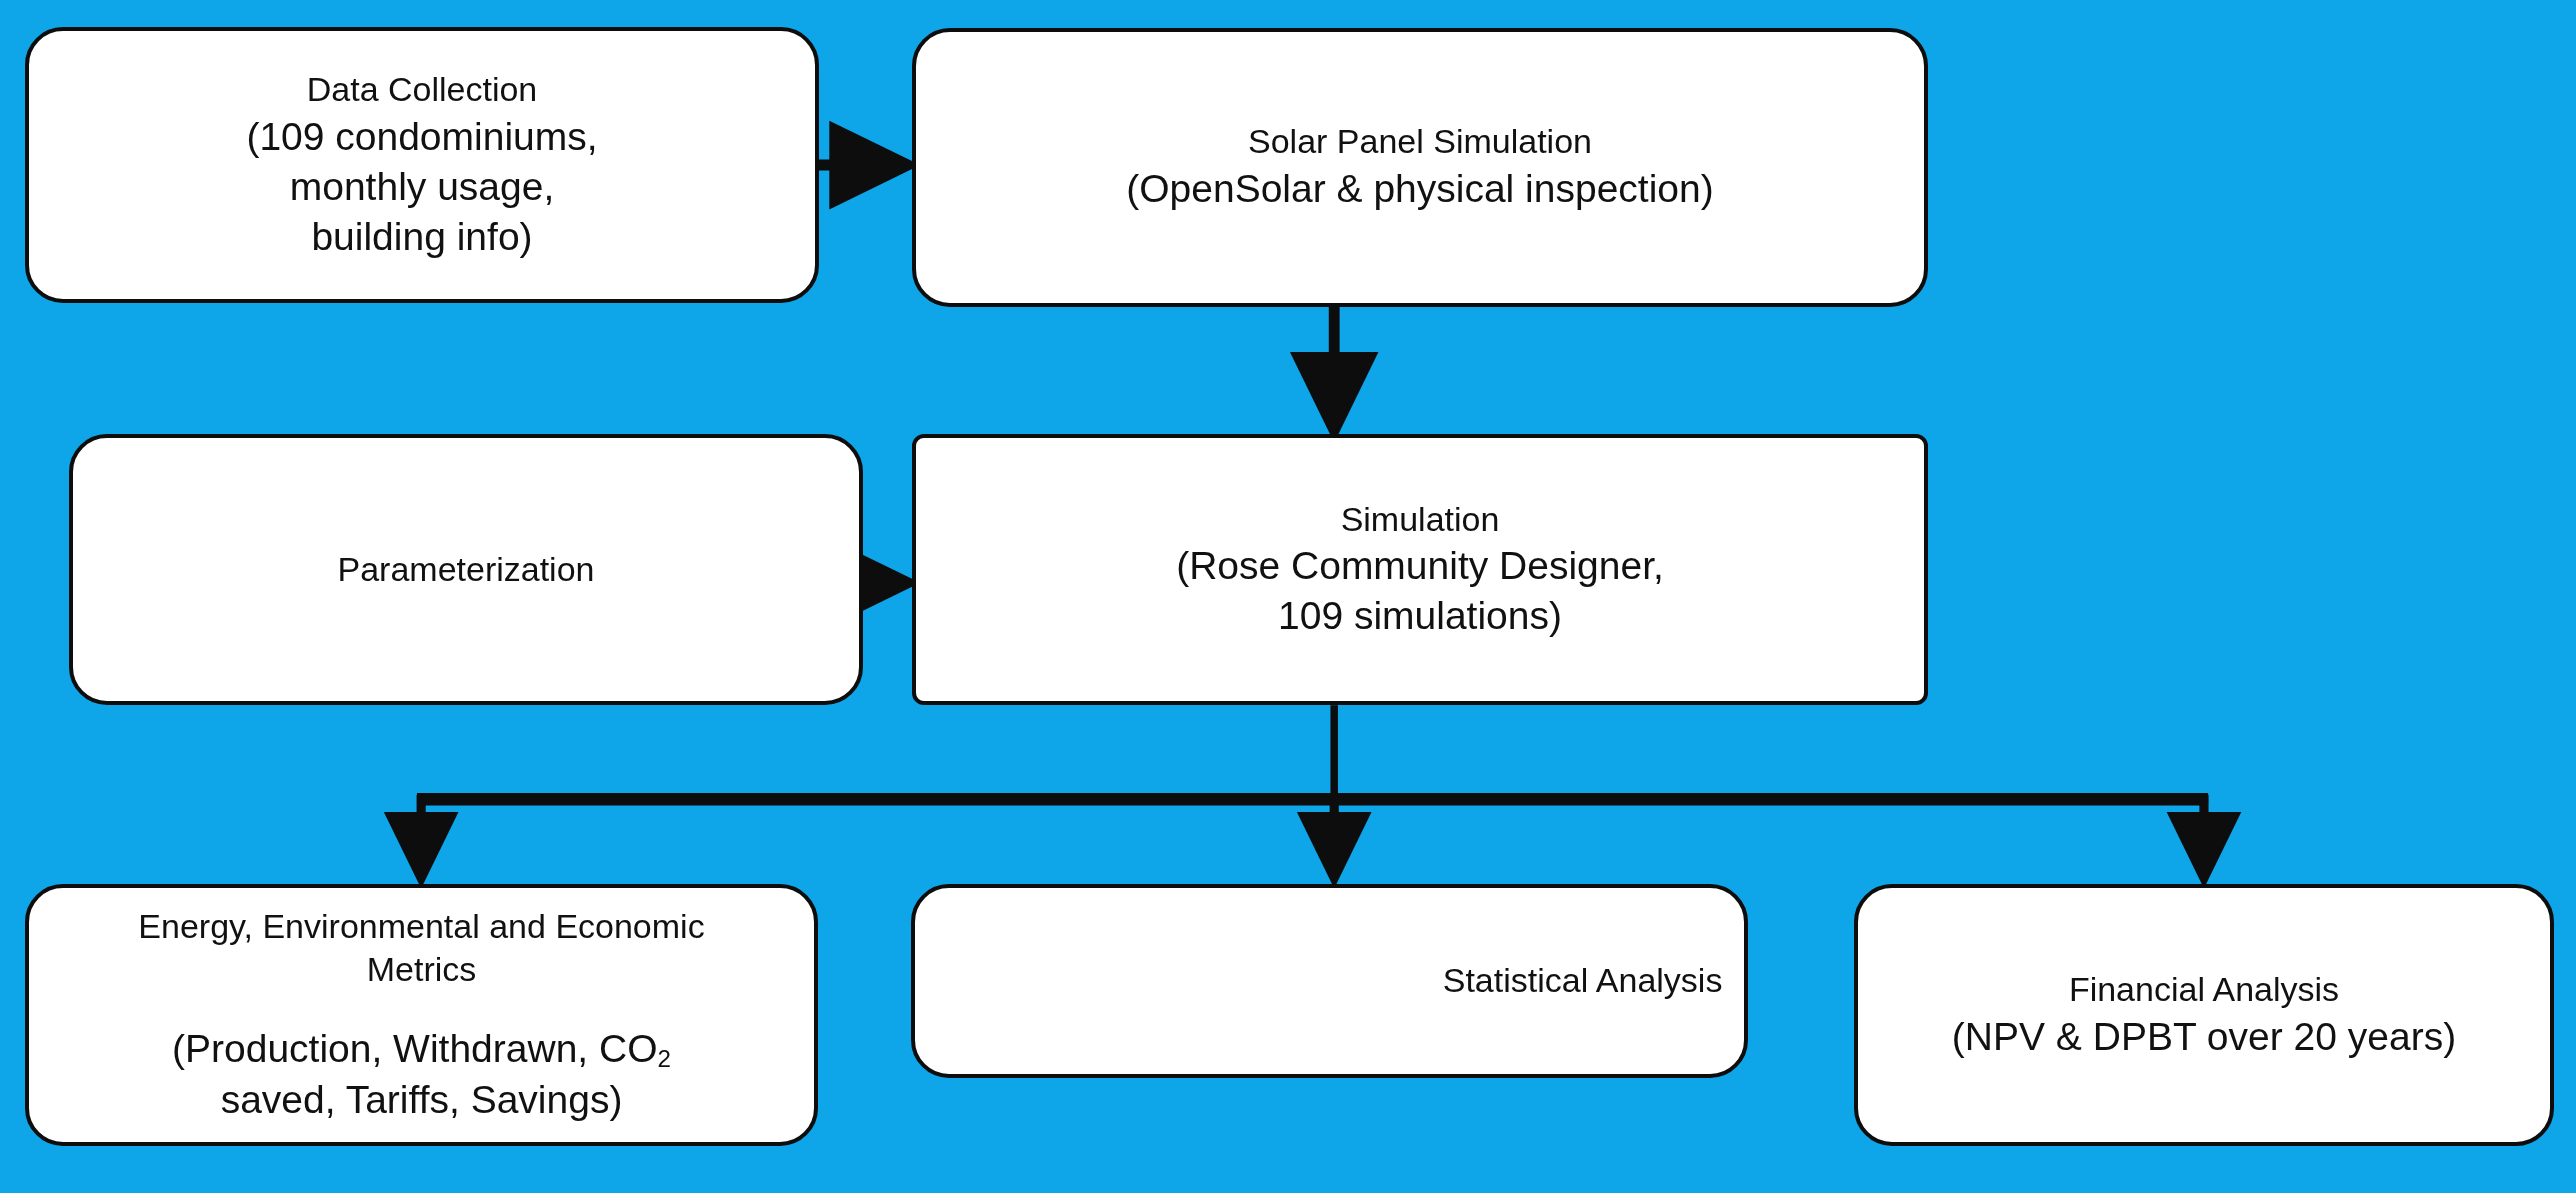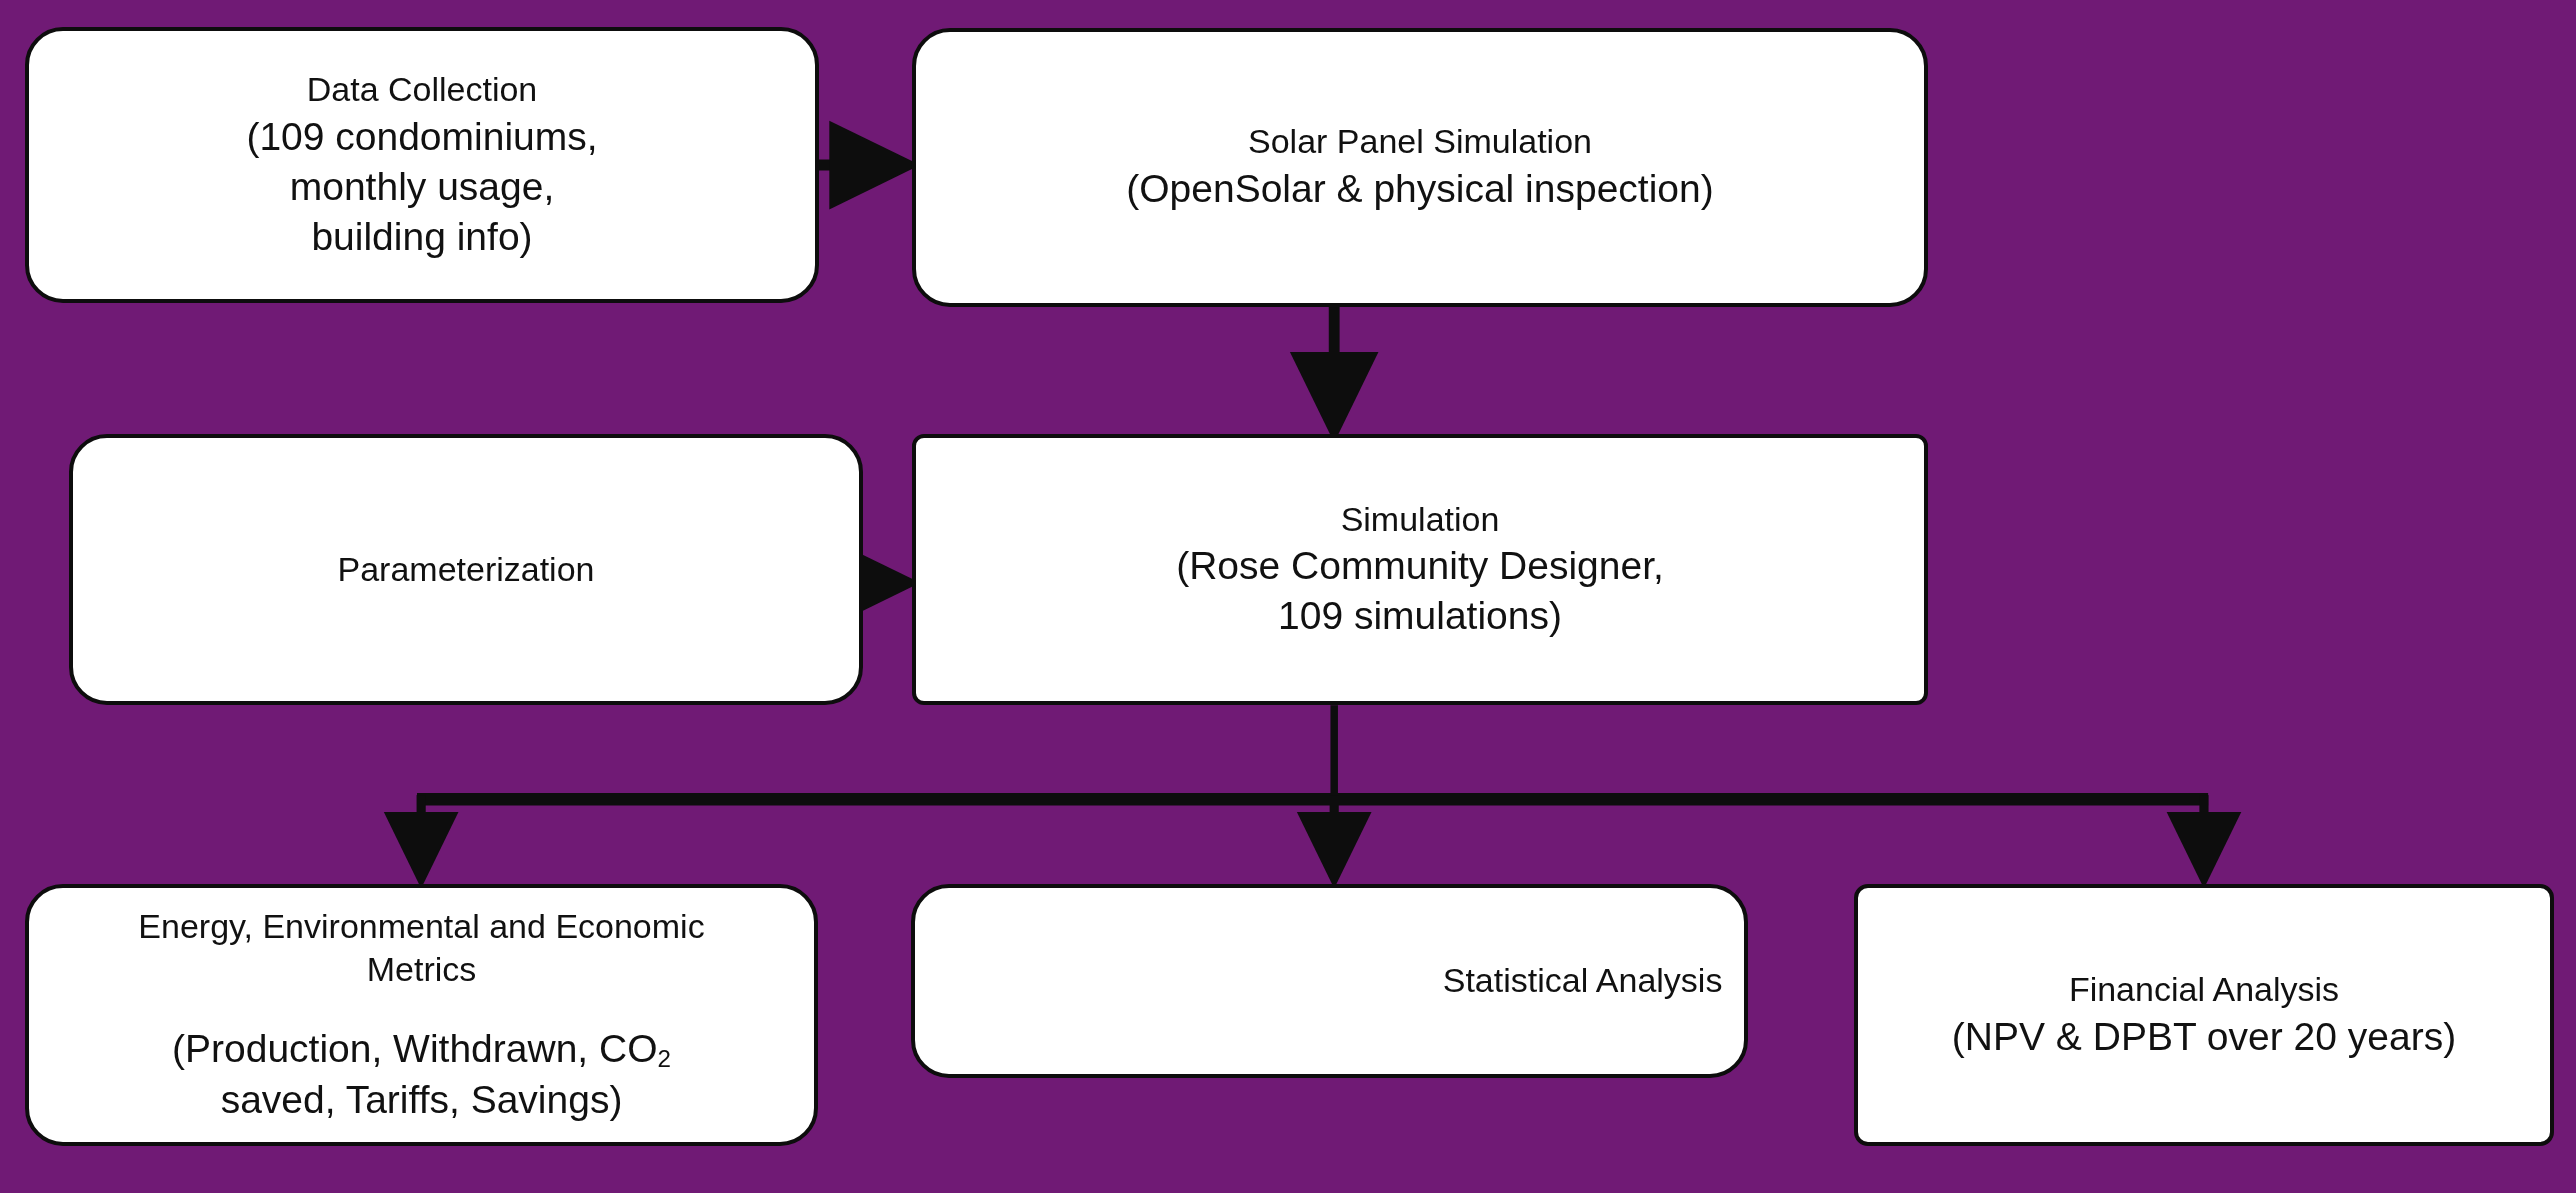--- a/index.html
+++ b/index.html
@@ -5,21 +5,21 @@
 <style>
   html, body {
     margin: 0;
     padding: 0;
     background: #ffffff;
   }
   #diagram {
     position: relative;
     width: 2576px;
     height: 1194px;
-    background: #701a75;
+    background: #0ea5e9;
     overflow: hidden;
     font-family: "Liberation Sans", "DejaVu Sans", sans-serif;
   }
   #connector-layer {
     position: absolute;
     left: 0;
     top: 0;
     width: 2576px;
     height: 1194px;
     pointer-events: none;
@@ -120,19 +120,19 @@
     <div class="node-title">Energy, Environmental and Economic
 Metrics</div>
     <div class="node-detail"><span>(Production, Withdrawn, CO</span><sub>2</sub><span>
 saved, Tariffs, Savings)</span></div>
   </div>
 
   <div class="node" style="left:911px; top:884px; width:837px; height:194px;align-items:flex-end;">
     <div class="node-title">Statistical Analysis</div>
   </div>
 
-  <div class="node" style="left:1854px; top:884px; width:700px; height:262px;border-radius:14px;">
+  <div class="node" style="left:1854px; top:884px; width:700px; height:262px;">
     <div class="node-title">Financial Analysis</div>
     <div class="node-detail">(NPV &amp; DPBT over 20 years)</div>
   </div>
 
 </div>
 
 
 </body></html>

